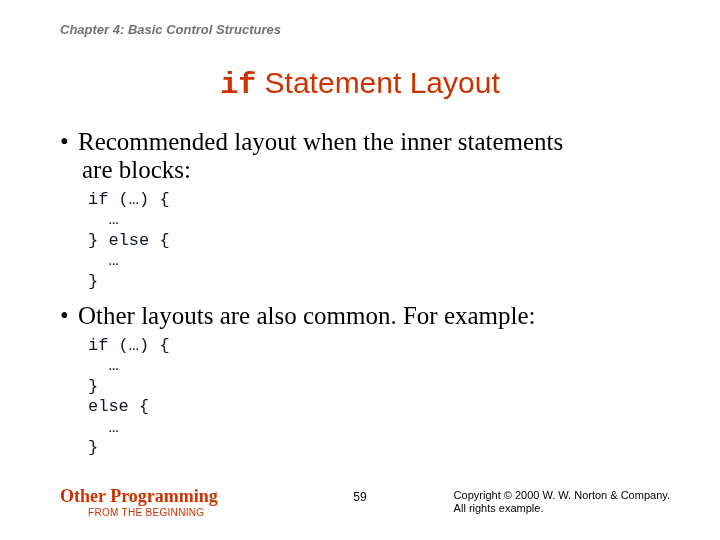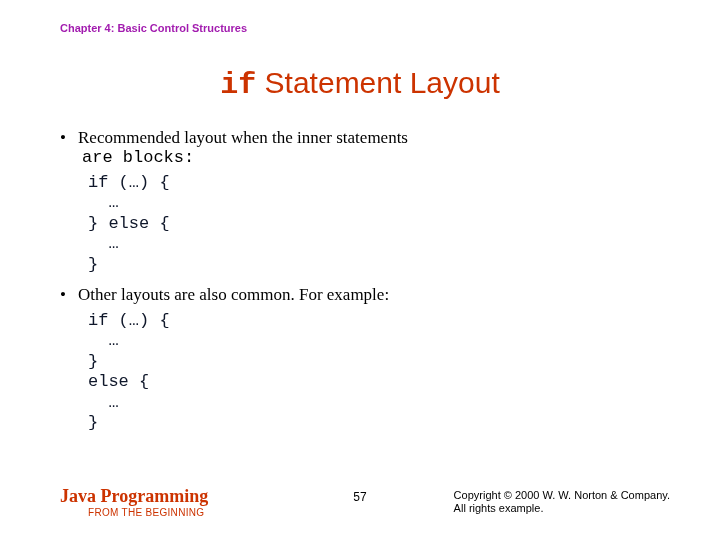--- a/index.html
+++ b/index.html
@@ -9,23 +9,24 @@
     background: #ffffff;
     font-family: "Times New Roman", Times, serif;
     position: relative;
     overflow: hidden;
   }
   .chapter-header {
     position: absolute;
     top: 22px;
     left: 60px;
     font-family: Arial, Helvetica, sans-serif;
-    font-size: 11px;
+    font-size: 13px;
     font-weight: bold;
-    color: #a21caf;
+    color: #737373;
+    font-style: italic;
   }
   .title {
     position: absolute;
     top: 66px;
     width: 720px;
     text-align: center;
     font-size: 30px;
     color: #cc3300;
     font-family: Arial, Helvetica, sans-serif;
   }
@@ -33,31 +34,30 @@
     font-family: "Courier New", Courier, monospace;
     font-weight: bold;
   }
   .content {
     position: absolute;
     top: 128px;
     left: 60px;
     right: 40px;
   }
   .bullet {
-    font-size: 17px;
+    font-size: 25px;
     color: #000;
     margin-bottom: 2px;
   }
   .bullet .dot {
     display: inline-block;
     width: 18px;
   }
   .bullet .line2 {
     padding-left: 22px;
-    font-family: Liberation Mono, monospace;
   }
   .codeblock {
     font-family: "Courier New", Courier, monospace;
     font-size: 17px;
     line-height: 1.2;
     color: #0f172a;
     white-space: pre;
     margin-left: 28px;
     margin-top: 6px;
     margin-bottom: 10px;
@@ -131,22 +131,22 @@
   <div class="codeblock">if (…) {
   …
 }
 else {
   …
 }</div>
 
 </div>
 
 <div class="footer-left">
-  <div class="jp">Java Programming</div>
+  <div class="jp">Other Programming</div>
   <div class="ftb">FROM THE BEGINNING</div>
 </div>
 
-<div class="footer-center">57</div>
+<div class="footer-center">59</div>
 
 <div class="footer-right">
   <div>Copyright © 2000 W. W. Norton &amp; Company.</div>
   <div>All rights example.</div>
 </div>
 
 </body></html>

